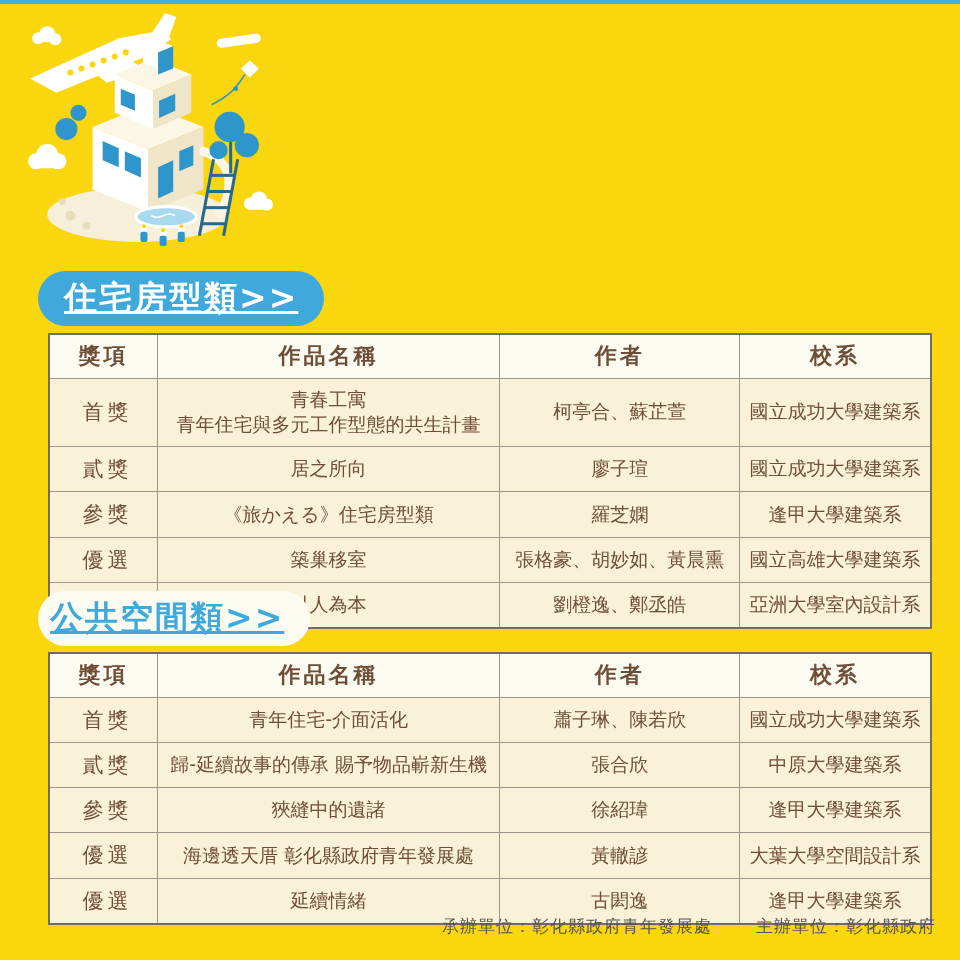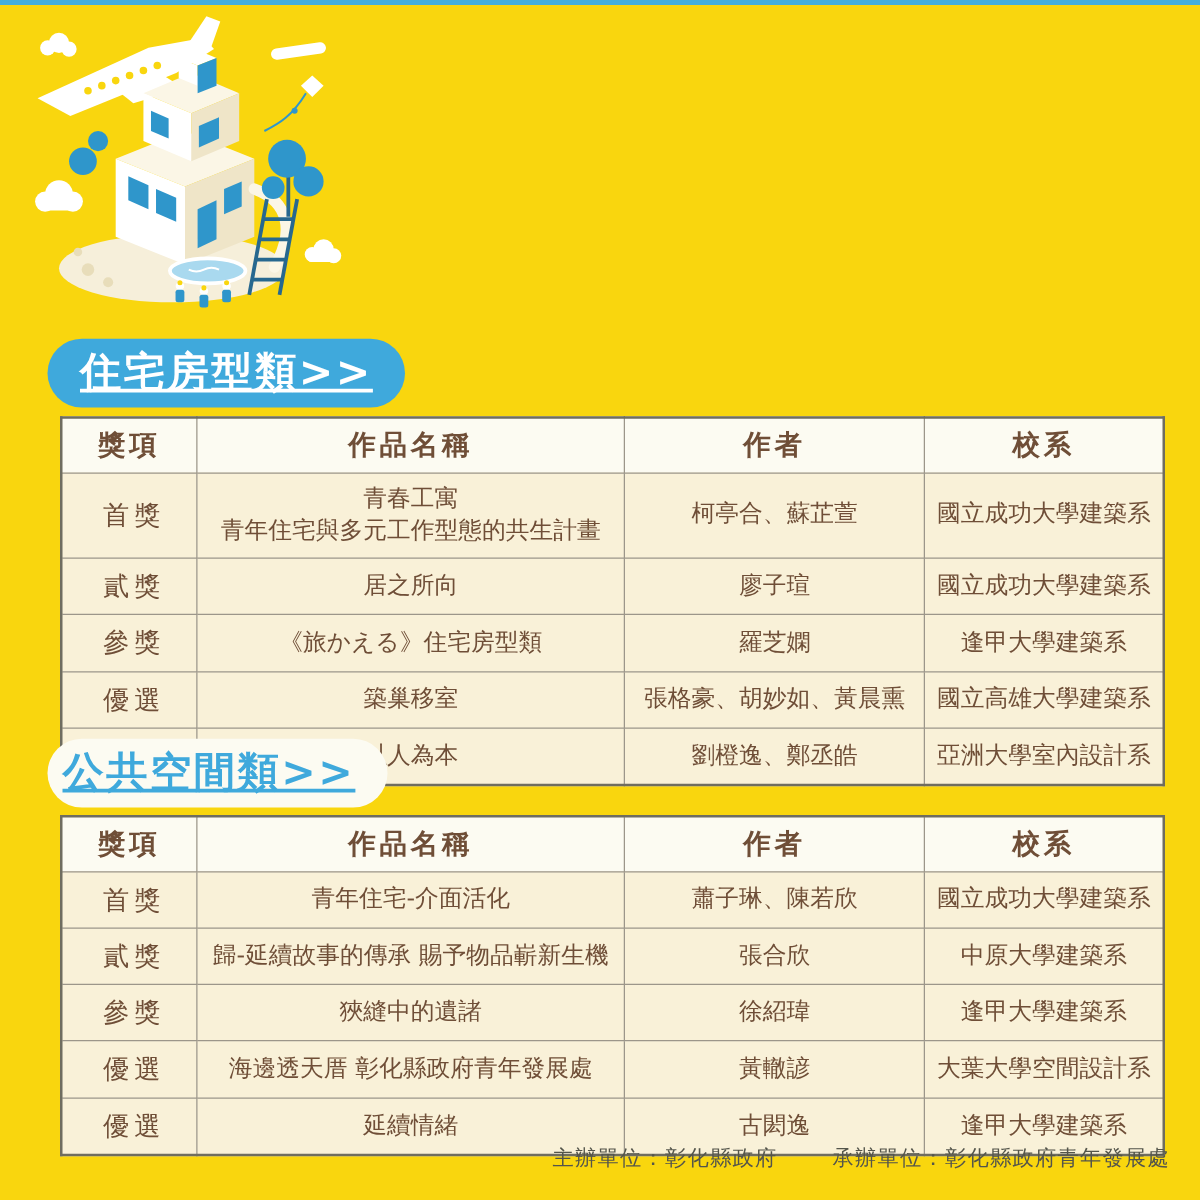--- a/index.html
+++ b/index.html
@@ -268,16 +268,16 @@
       <tr>
         <td class="award">優選</td>
         <td>延續情緒</td>
         <td>古閎逸</td>
         <td>逢甲大學建築系</td>
       </tr>
     </tbody>
   </table>
 
   <div class="footer">
+    <span>承辦單位：彰化縣政府青年發展處</span>
     <span>主辦單位：彰化縣政府</span>
-    <span>承辦單位：彰化縣政府青年發展處</span>
   </div>
 </div>
 
 </body></html>

